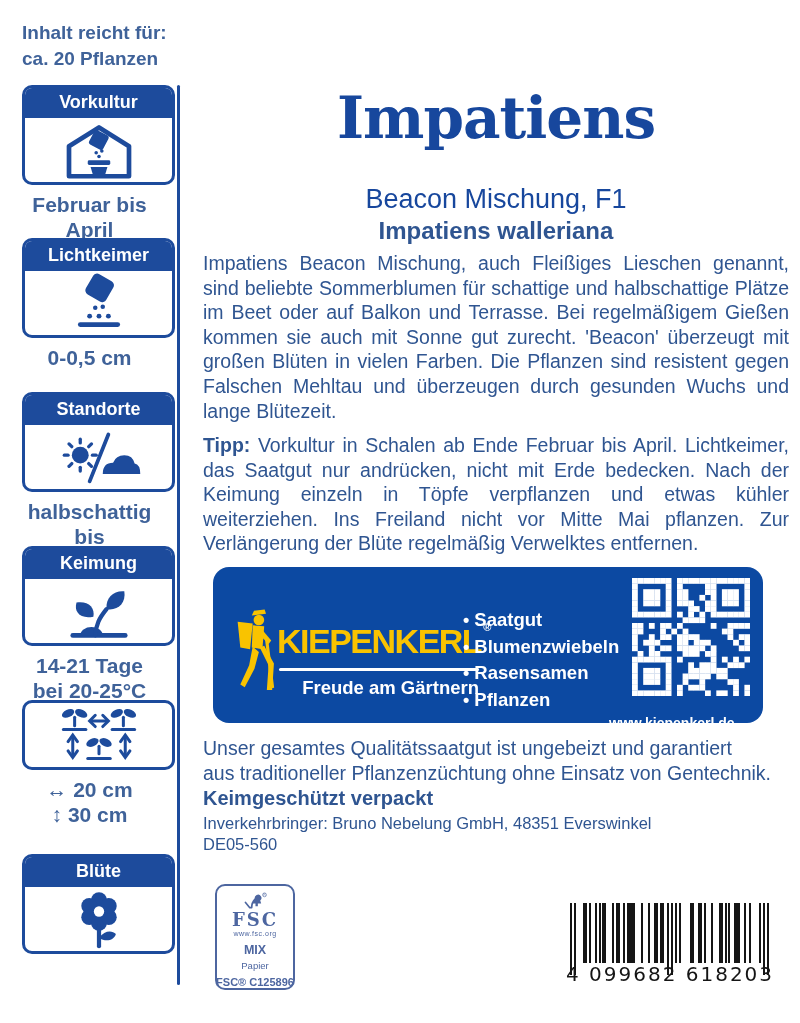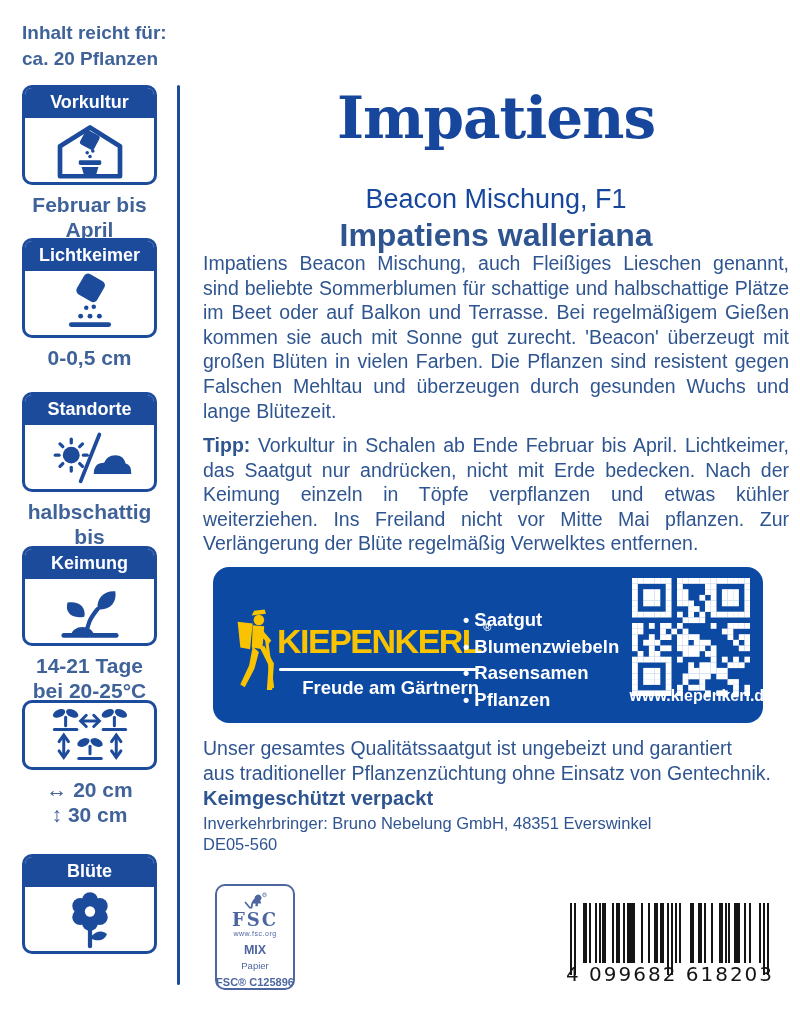--- a/index.html
+++ b/index.html
@@ -18,45 +18,45 @@
   .pre{white-space:pre-line}
 
   
   .note{position:absolute;left:22px;top:20px;width:180px;font-size:19px;line-height:1.35;color:var(--ink);font-weight:bold;opacity:.92}
 
   
   .divider{position:absolute;left:177px;top:85px;width:3px;height:900px;background:var(--navy);border-radius:2px}
 
   
   .info-group{position:absolute;left:22px;width:135px;text-align:center}
-  .info-box{width:135px;border:3px solid var(--navy);border-radius:10px;overflow:hidden;background:#fff}
+  .info-box{width:153px;border:3px solid var(--navy);border-radius:10px;overflow:hidden;background:#fff}
   .info-head{background:var(--navy);color:#fff;font-weight:bold;font-size:18px;padding:4px 0 5px}
   .info-icon{height:64px;display:flex;align-items:center;justify-content:center}
   .info-caption{margin-top:7px;font-size:21px;line-height:1.2;color:var(--ink);font-weight:bold;opacity:.92;white-space:pre-line}
 
   
   .main{position:absolute;left:203px;top:0;width:586px;height:764px}
   .title{position:absolute;top:84px;width:100%;text-align:center;font-family:"DejaVu Serif",serif;font-weight:bold;font-size:58px;color:var(--title);letter-spacing:-1px}
   .subtitle{position:absolute;top:184px;width:100%;text-align:center;font-size:27px;font-weight:normal;color:var(--title)}
-  .botanical{position:absolute;top:217px;width:100%;text-align:center;font-size:32px;color:var(--ink)}
+  .botanical{position:absolute;top:217px;width:100%;text-align:center;font-size:24px;color:var(--ink)}
   .desc{position:absolute;top:251px;width:100%;font-size:19.5px;line-height:24.6px;text-align:justify}
   .tip{position:absolute;top:433px;width:100%;font-size:19.5px;line-height:24.6px;text-align:justify}
   .tip strong{color:var(--ink)}
 
   
   .brand-box{position:absolute;left:10px;top:567px;width:550px;height:156px;background:var(--brand-blue);border-radius:16px}
   .mascot{position:absolute;left:22px;top:36px}
   .wordmark{position:absolute;left:64px;top:54px;font-size:34px;font-weight:bold;letter-spacing:-1.5px;color:var(--yellow);white-space:nowrap}
   .wordmark sup{font-size:11px;color:#fff;vertical-align:22px;letter-spacing:0;margin-left:2px}
   .brand-rule{position:absolute;left:66px;top:101px;width:200px;height:3px;background:#fff;border-radius:2px}
   .slogan{position:absolute;left:66px;top:110px;width:200px;text-align:right;color:#fff;font-weight:bold;font-size:18.5px}
   .products{position:absolute;left:250px;top:40px;list-style:none;color:#fff;font-weight:bold;font-size:18.5px;line-height:25.5px}
   .products li::before{content:"• ";font-size:18px}
   .qr{position:absolute;left:419px;top:11px;width:118px;height:118px}
-  .site{position:absolute;left:396px;top:120px;width:164px;text-align:right;color:#fff;font-size:16px;font-weight:bold}
+  .site{position:absolute;left:396px;top:148px;width:164px;text-align:left;color:#fff;font-size:14px;font-weight:bold}
 
   
   .quality{position:absolute;top:736px;width:100%;font-size:19.5px;line-height:25px}
   .quality strong{display:block;font-size:20px;color:var(--ink)}
   .dist{position:absolute;top:813px;width:100%;font-size:16.5px;line-height:1.28}
 
   
   .fsc{position:absolute;left:12px;top:884px;width:80px;height:106px;border:2px solid var(--fsc);border-radius:10px;color:var(--fsc);display:flex;flex-direction:column;align-items:center;padding-top:6px}
   .fsc-acronym{font-family:"DejaVu Serif",serif;font-weight:bold;font-size:18px;letter-spacing:2px;margin-top:-2px}
   .fsc-url{font-size:7px;letter-spacing:.5px}

